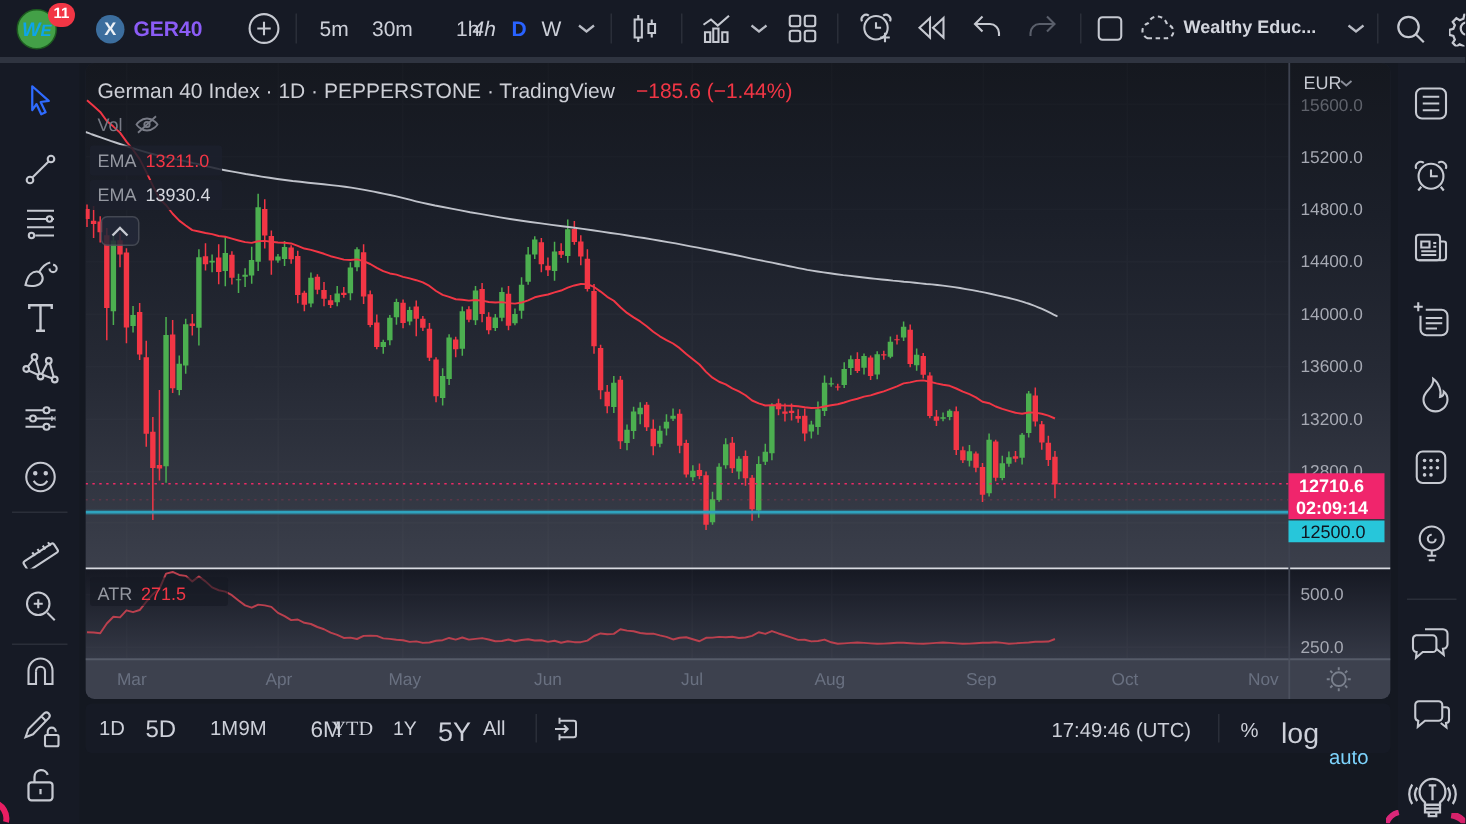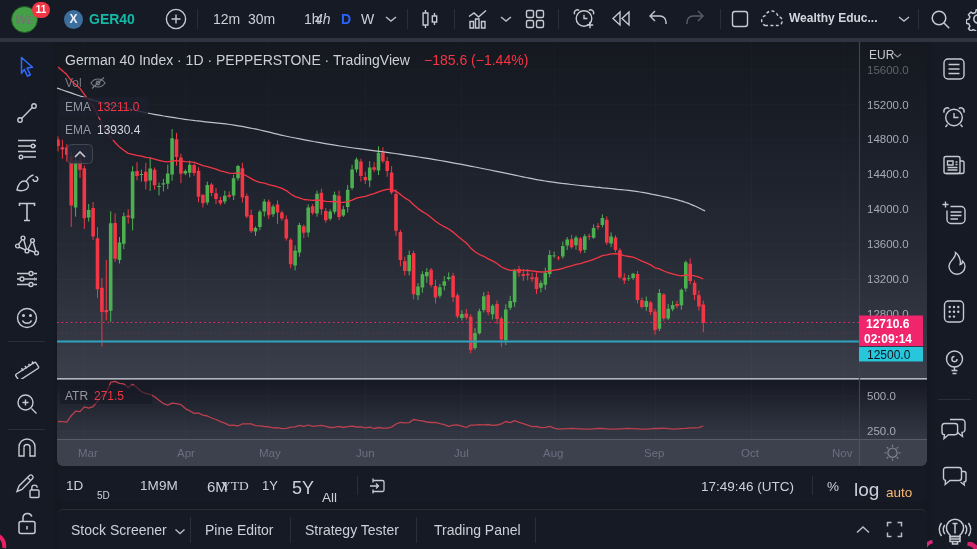--- a/index.html
+++ b/index.html
@@ -19,32 +19,32 @@
 .sep-v { width:1px; background:#2A2E39; position:absolute; }
 .tf { color:#CDD0D9; font-size:14px; }
 svg.ic { display:block; }
 </style>
 </head>
 <body>
 <div id="page">
   <div id="topbar" class="abs">
 
     <div class="abs" style="left:11px;top:6px;width:27px;height:27px;border-radius:50%;background:#43A047;border:1px solid #1d5c20;"></div>
-    <div class="abs" style="left:11px;top:6px;width:27px;height:27px;border-radius:50%;color:#737373;font-size:13px;font-weight:400;font-style:italic;text-align:center;line-height:27px;">W<span style="font-size:11px">E</span></div>
+    <div class="abs" style="left:11px;top:6px;width:27px;height:27px;border-radius:50%;color:#0ea5e9;font-size:13px;font-weight:700;font-style:italic;text-align:center;line-height:27px;">W<span style="font-size:11px">E</span></div>
     <div class="abs" style="left:32px;top:2px;width:18px;height:16px;border-radius:9px;background:#F23645;color:#fff;font-size:10px;font-weight:700;text-align:center;line-height:15px;">11</div>
 
     <div class="abs" style="left:64px;top:10px;width:19px;height:19px;border-radius:50%;background:#3C6E9E;color:#EDF1F6;font-size:12px;font-weight:700;text-align:center;line-height:19px;">X</div>
-    <div class="abs tf" style="left:89px;top:11px;color:#14b8a6;font-weight:700;font-size:14px;">GER40</div>
+    <div class="abs tf" style="left:89px;top:11px;color:#8b5cf6;font-weight:700;font-size:14px;">GER40</div>
 
     <svg class="abs ic" style="left:165px;top:8px" width="22" height="22" viewBox="0 0 22 22" fill="none" stroke="#C6C9D1" stroke-width="1.4">
         <circle cx="11" cy="11" r="9.6"></circle>
         <path d="M11 6.5v9M6.5 11h9"></path>
       </svg>
     <div class="sep-v" style="left:197px;top:9px;height:20px;"></div>
-    <div class="abs tf" style="left:213px;top:11px;">12m</div>
+    <div class="abs tf" style="left:213px;top:11px;">5m</div>
     <div class="abs tf" style="left:248px;top:11px;">30m</div>
     <div class="abs tf" style="left:304px;top:11px;">1h</div>
     <div class="abs tf" style="left:315px;top:11px;font-style:italic;">4h</div>
     <div class="abs tf" style="left:341px;top:11px;color:#2962FF;font-weight:700;">D</div>
     <div class="abs tf" style="left:361px;top:11px;">W</div>
     <svg class="abs ic" style="left:384px;top:15px" width="14" height="8" viewBox="0 0 14 8" fill="none" stroke="#B8BBC4" stroke-width="1.5">
         <path d="M2 2l5 4 5-4"></path>
       </svg>
     <div class="sep-v" style="left:407px;top:9px;height:20px;"></div>
 
@@ -276,57 +276,38 @@
     </svg>
   <svg class="abs ic" style="left:966px;top:542px" width="11" height="7" viewBox="0 0 11 7" fill="none">
       <path d="M11 7a14 14 0 00-9.5-5.8" stroke="#D6226B" stroke-width="4.6"></path>
     </svg>
   <div id="chartpanel" class="abs">
     <div id="mainbg" class="abs"></div>
     <div id="atrbg" class="abs"></div>
   </div>
   <div id="btoolbar" class="abs">
     <div class="abs tf" style="left:9px;top:9px;font-size:13.5px;">1D</div>
-    <div class="abs tf" style="left:40px;top:21px;font-size:10px;">5D</div>
+    <div class="abs tf" style="left:40px;top:9px;font-size:16px;">5D</div>
     <div class="abs tf" style="left:83px;top:9px;font-size:13.5px;">1M</div>
     <div class="abs tf" style="left:102px;top:9px;font-size:13.5px;">9M</div>
     <div class="abs tf" style="left:150px;top:9px;font-size:15px;">6M</div>
     <div class="abs tf" style="left:164px;top:9px;font-size:13.5px;font-family:Liberation Serif, serif;">YTD</div>
     <div class="abs tf" style="left:205px;top:9px;font-size:13px;">1Y</div>
     <div class="abs tf" style="left:235px;top:9px;font-size:18px;">5Y</div>
-    <div class="abs tf" style="left:265px;top:9px;font-size:13.5px;margin-top:12px;">All</div>
+    <div class="abs tf" style="left:265px;top:9px;font-size:13.5px;">All</div>
     <div class="sep-v" style="left:300px;top:7px;height:19px;"></div>
     <svg class="abs ic" style="left:311px;top:8px" width="18" height="18" viewBox="0 0 18 18" fill="none" stroke="#C6C9D1" stroke-width="1.3">
         <path d="M5 3.5h9.5a1.5 1.5 0 011.5 1.5v8a1.5 1.5 0 01-1.5 1.5H5"></path>
         <path d="M5 1.5v4M5 12.5v4M2 9h8M8 6.5L10.5 9 8 11.5"></path>
       </svg>
     <div class="abs tf" style="left:644px;top:10px;font-size:13.5px;">17:49:46 (UTC)</div>
     <div class="sep-v" style="left:755px;top:7px;height:19px;"></div>
     <div class="abs tf" style="left:770px;top:10px;font-size:13.5px;">%</div>
     <div class="abs tf" style="left:797px;top:10px;font-size:19px;">log</div>
-    <div class="abs tf" style="left:829px;top:16px;font-size:13.5px;color:#fdba74;">auto</div>
-  </div>
-  <div id="tabsbar" class="abs">
-    <div class="abs tf" style="left:14px;top:12px;">Stock Screener</div>
-    <svg class="abs ic" style="left:117px;top:18px" width="12" height="7" viewBox="0 0 12 7" fill="none" stroke="#B8BBC4" stroke-width="1.4">
-        <path d="M1.5 1.5L6 5.5l4.5-4"></path>
-      </svg>
-    <div class="sep-v" style="left:133px;top:7px;height:26px;"></div>
-    <div class="abs tf" style="left:148px;top:12px;">Pine Editor</div>
-    <div class="sep-v" style="left:233px;top:7px;height:26px;"></div>
-    <div class="abs tf" style="left:248px;top:12px;">Strategy Tester</div>
-    <div class="sep-v" style="left:359px;top:7px;height:26px;"></div>
-    <div class="abs tf" style="left:377px;top:12px;">Trading Panel</div>
-    <div class="sep-v" style="left:478px;top:7px;height:26px;"></div>
-    <svg class="abs ic" style="left:798px;top:15px" width="16" height="9" viewBox="0 0 16 9" fill="none" stroke="#B8BBC4" stroke-width="1.5">
-        <path d="M2 7.5L8 2l6 5.5"></path>
-      </svg>
-    <svg class="abs ic" style="left:829px;top:11px" width="17" height="17" viewBox="0 0 17 17" fill="none" stroke="#B8BBC4" stroke-width="1.5">
-        <path d="M1.5 5.5v-4h4M11.5 1.5h4v4M15.5 11.5v4h-4M5.5 15.5h-4v-4"></path>
-      </svg>
+    <div class="abs tf" style="left:829px;top:28px;font-size:13.5px;color:#7dd3fc;">auto</div>
   </div>
 
   <svg id="chartsvg" class="abs" style="left:57px;top:42px;border-radius:6px;font-family:'Liberation Sans',sans-serif" width="870" height="424" viewBox="57 42 870 424">
     <defs>
       <clipPath id="mainclip">
           <rect x="57" y="42" width="803" height="337"></rect>
         </clipPath>
       <clipPath id="atrclip">
           <rect x="57" y="380" width="803" height="59"></rect>
         </clipPath>

